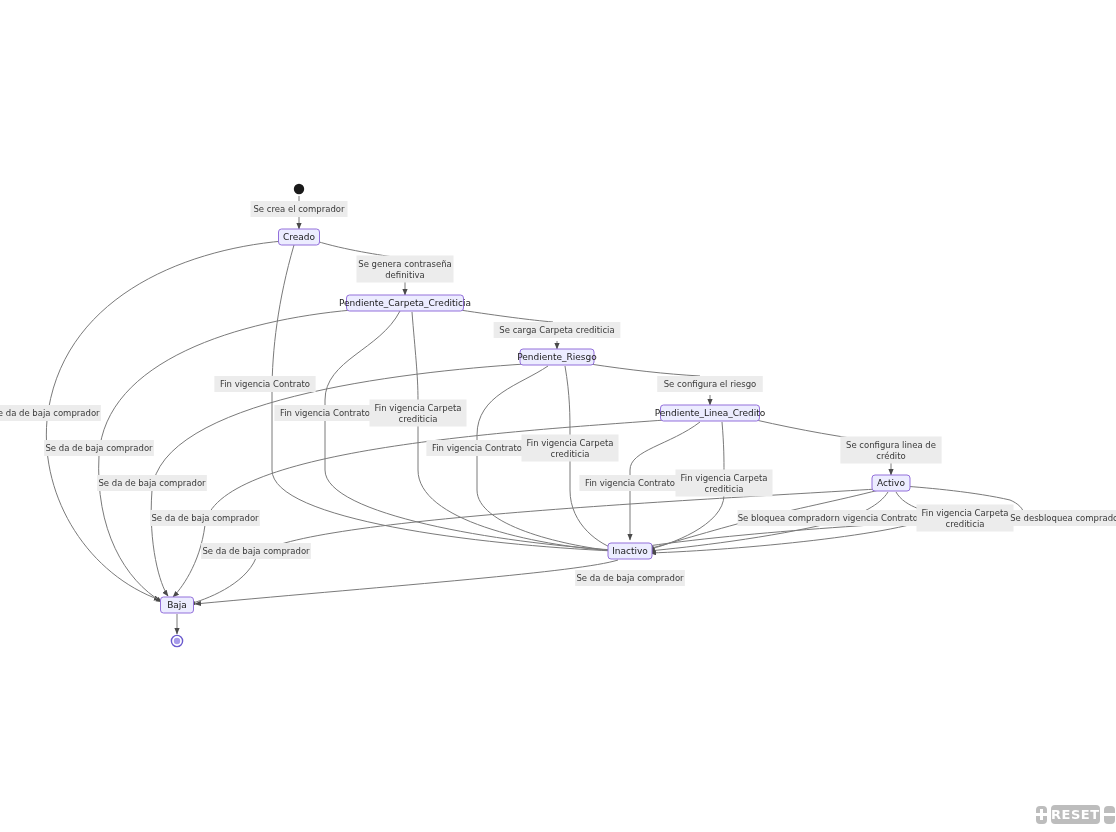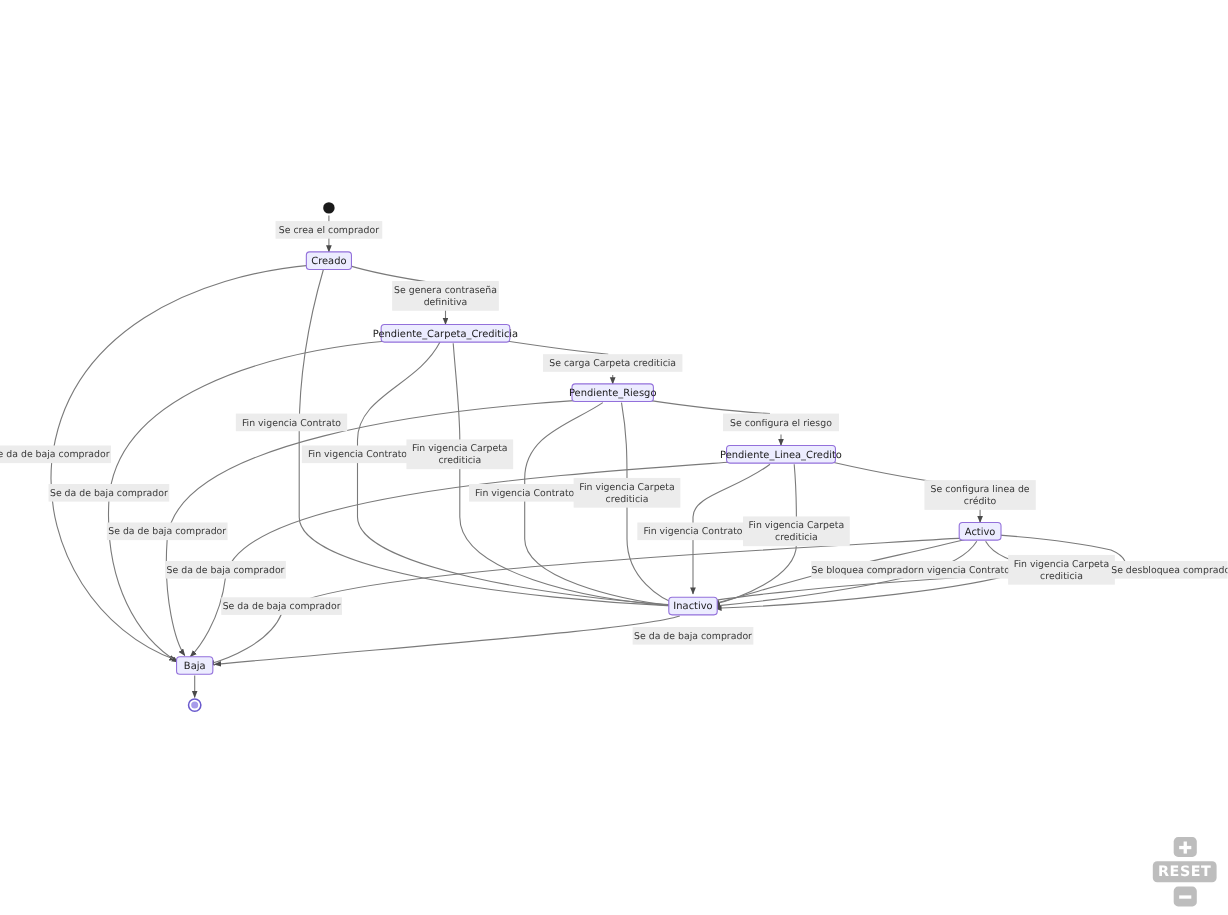--- a/index.html
+++ b/index.html
@@ -68,25 +68,25 @@
     stroke: none;
   }
   .arrow-head {
     fill: #4a4a4a;
     stroke: none;
   }
 
   
   #zoom-controls {
     position: absolute;
-    right: 10px;
+    right: 22px;
     bottom: 8px;
     width: 58px;
     display: flex;
-    flex-direction: column;
+    flex-direction: row;
     align-items: center;
     gap: 4px;
   }
   .zbtn {
     background: #bdbdbd;
     border: none;
     border-radius: 4px;
     color: #ffffff;
     font-family: "DejaVu Sans", sans-serif;
     font-weight: bold;

